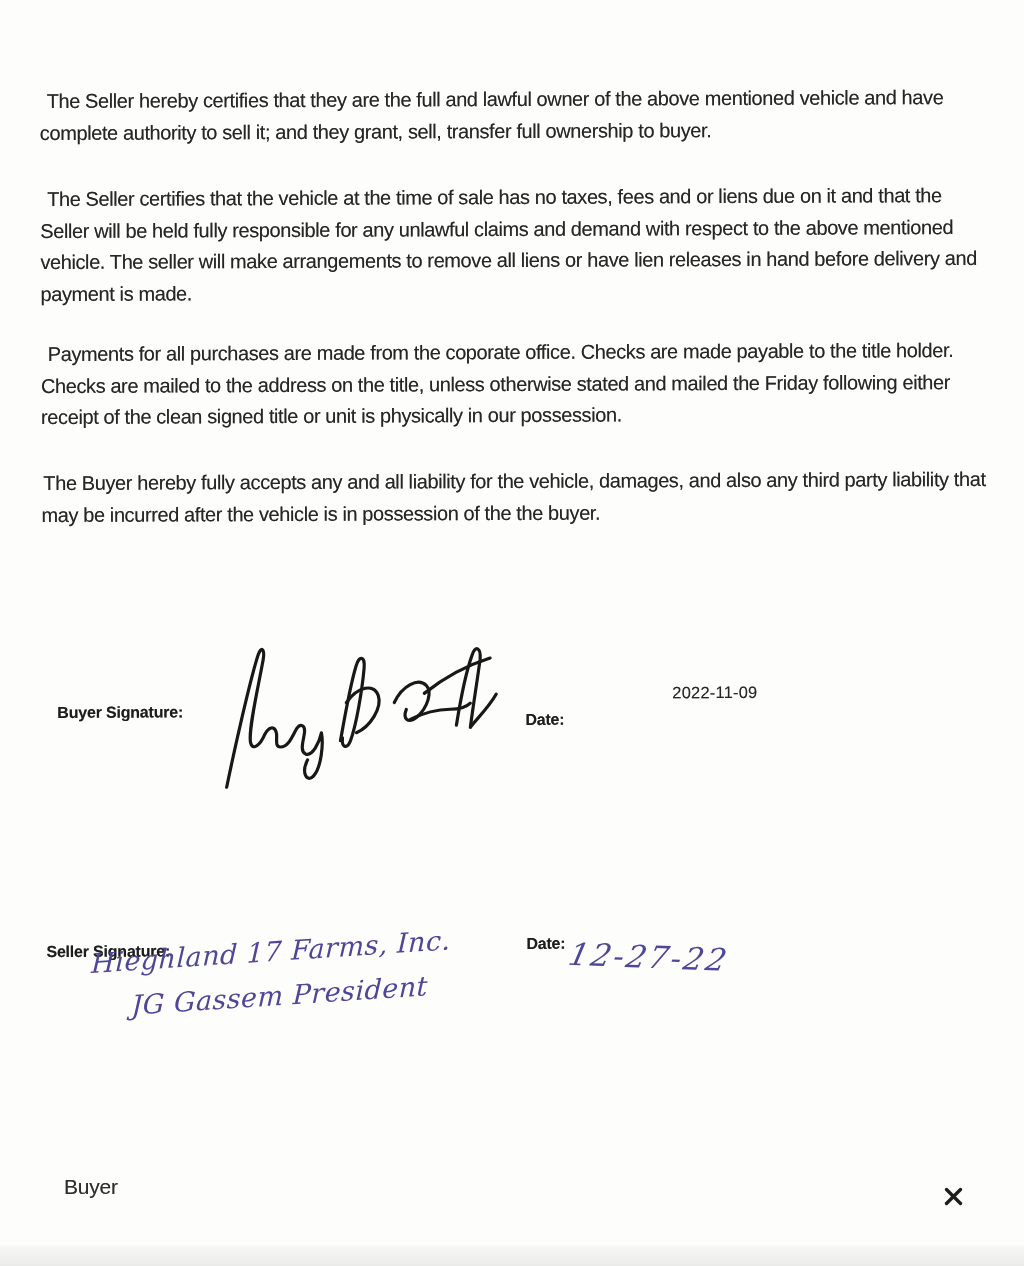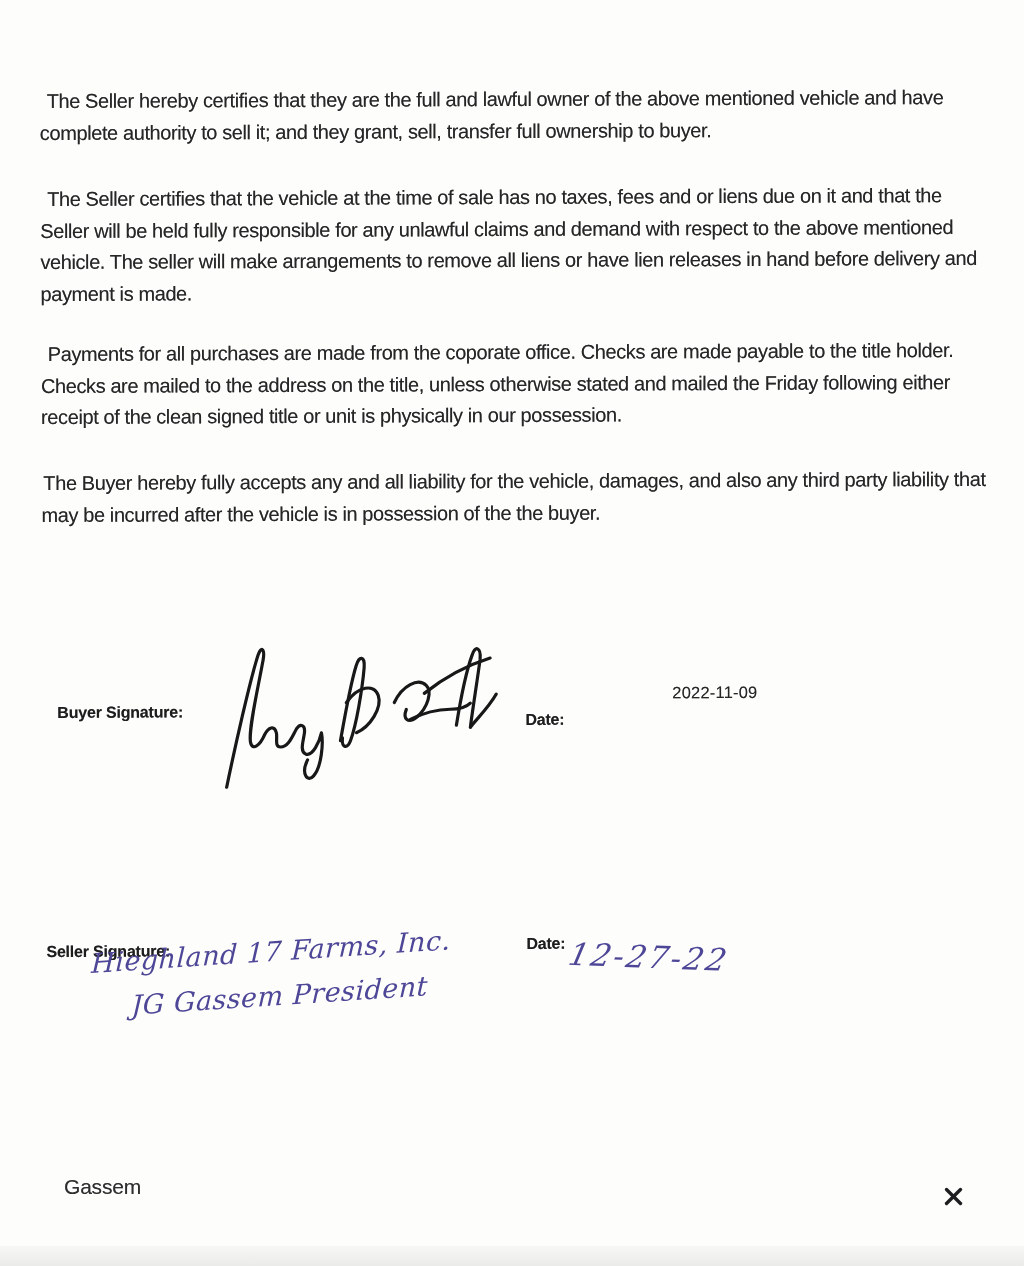--- a/index.html
+++ b/index.html
@@ -88,21 +88,21 @@
   <span id="seller-label" class="field-label">Seller Signature:</span>
 
   <span id="seller-hw1" class="hw">Hieghland 17 Farms, Inc.</span>
   <span id="seller-hw2" class="hw">JG Gassem President</span>
 
   <span id="seller-date-label" class="field-label">Date:</span>
   <span id="seller-date-hw" class="hw">12-27-22</span>
 
 </div>
 
-<span id="saved-status">Gassem</span>
+<span id="saved-status">Buyer</span>
 
 <button id="close-button">
   <svg width="19" height="19" viewBox="0 0 19 19" aria-hidden="true">
     <g stroke="#1d1d1f" stroke-width="3.4" stroke-linecap="round">
       <line x1="2.5" y1="2.5" x2="16.5" y2="16.5"></line>
       <line x1="16.5" y1="2.5" x2="2.5" y2="16.5"></line>
     </g>
   </svg>
 </button>
 

